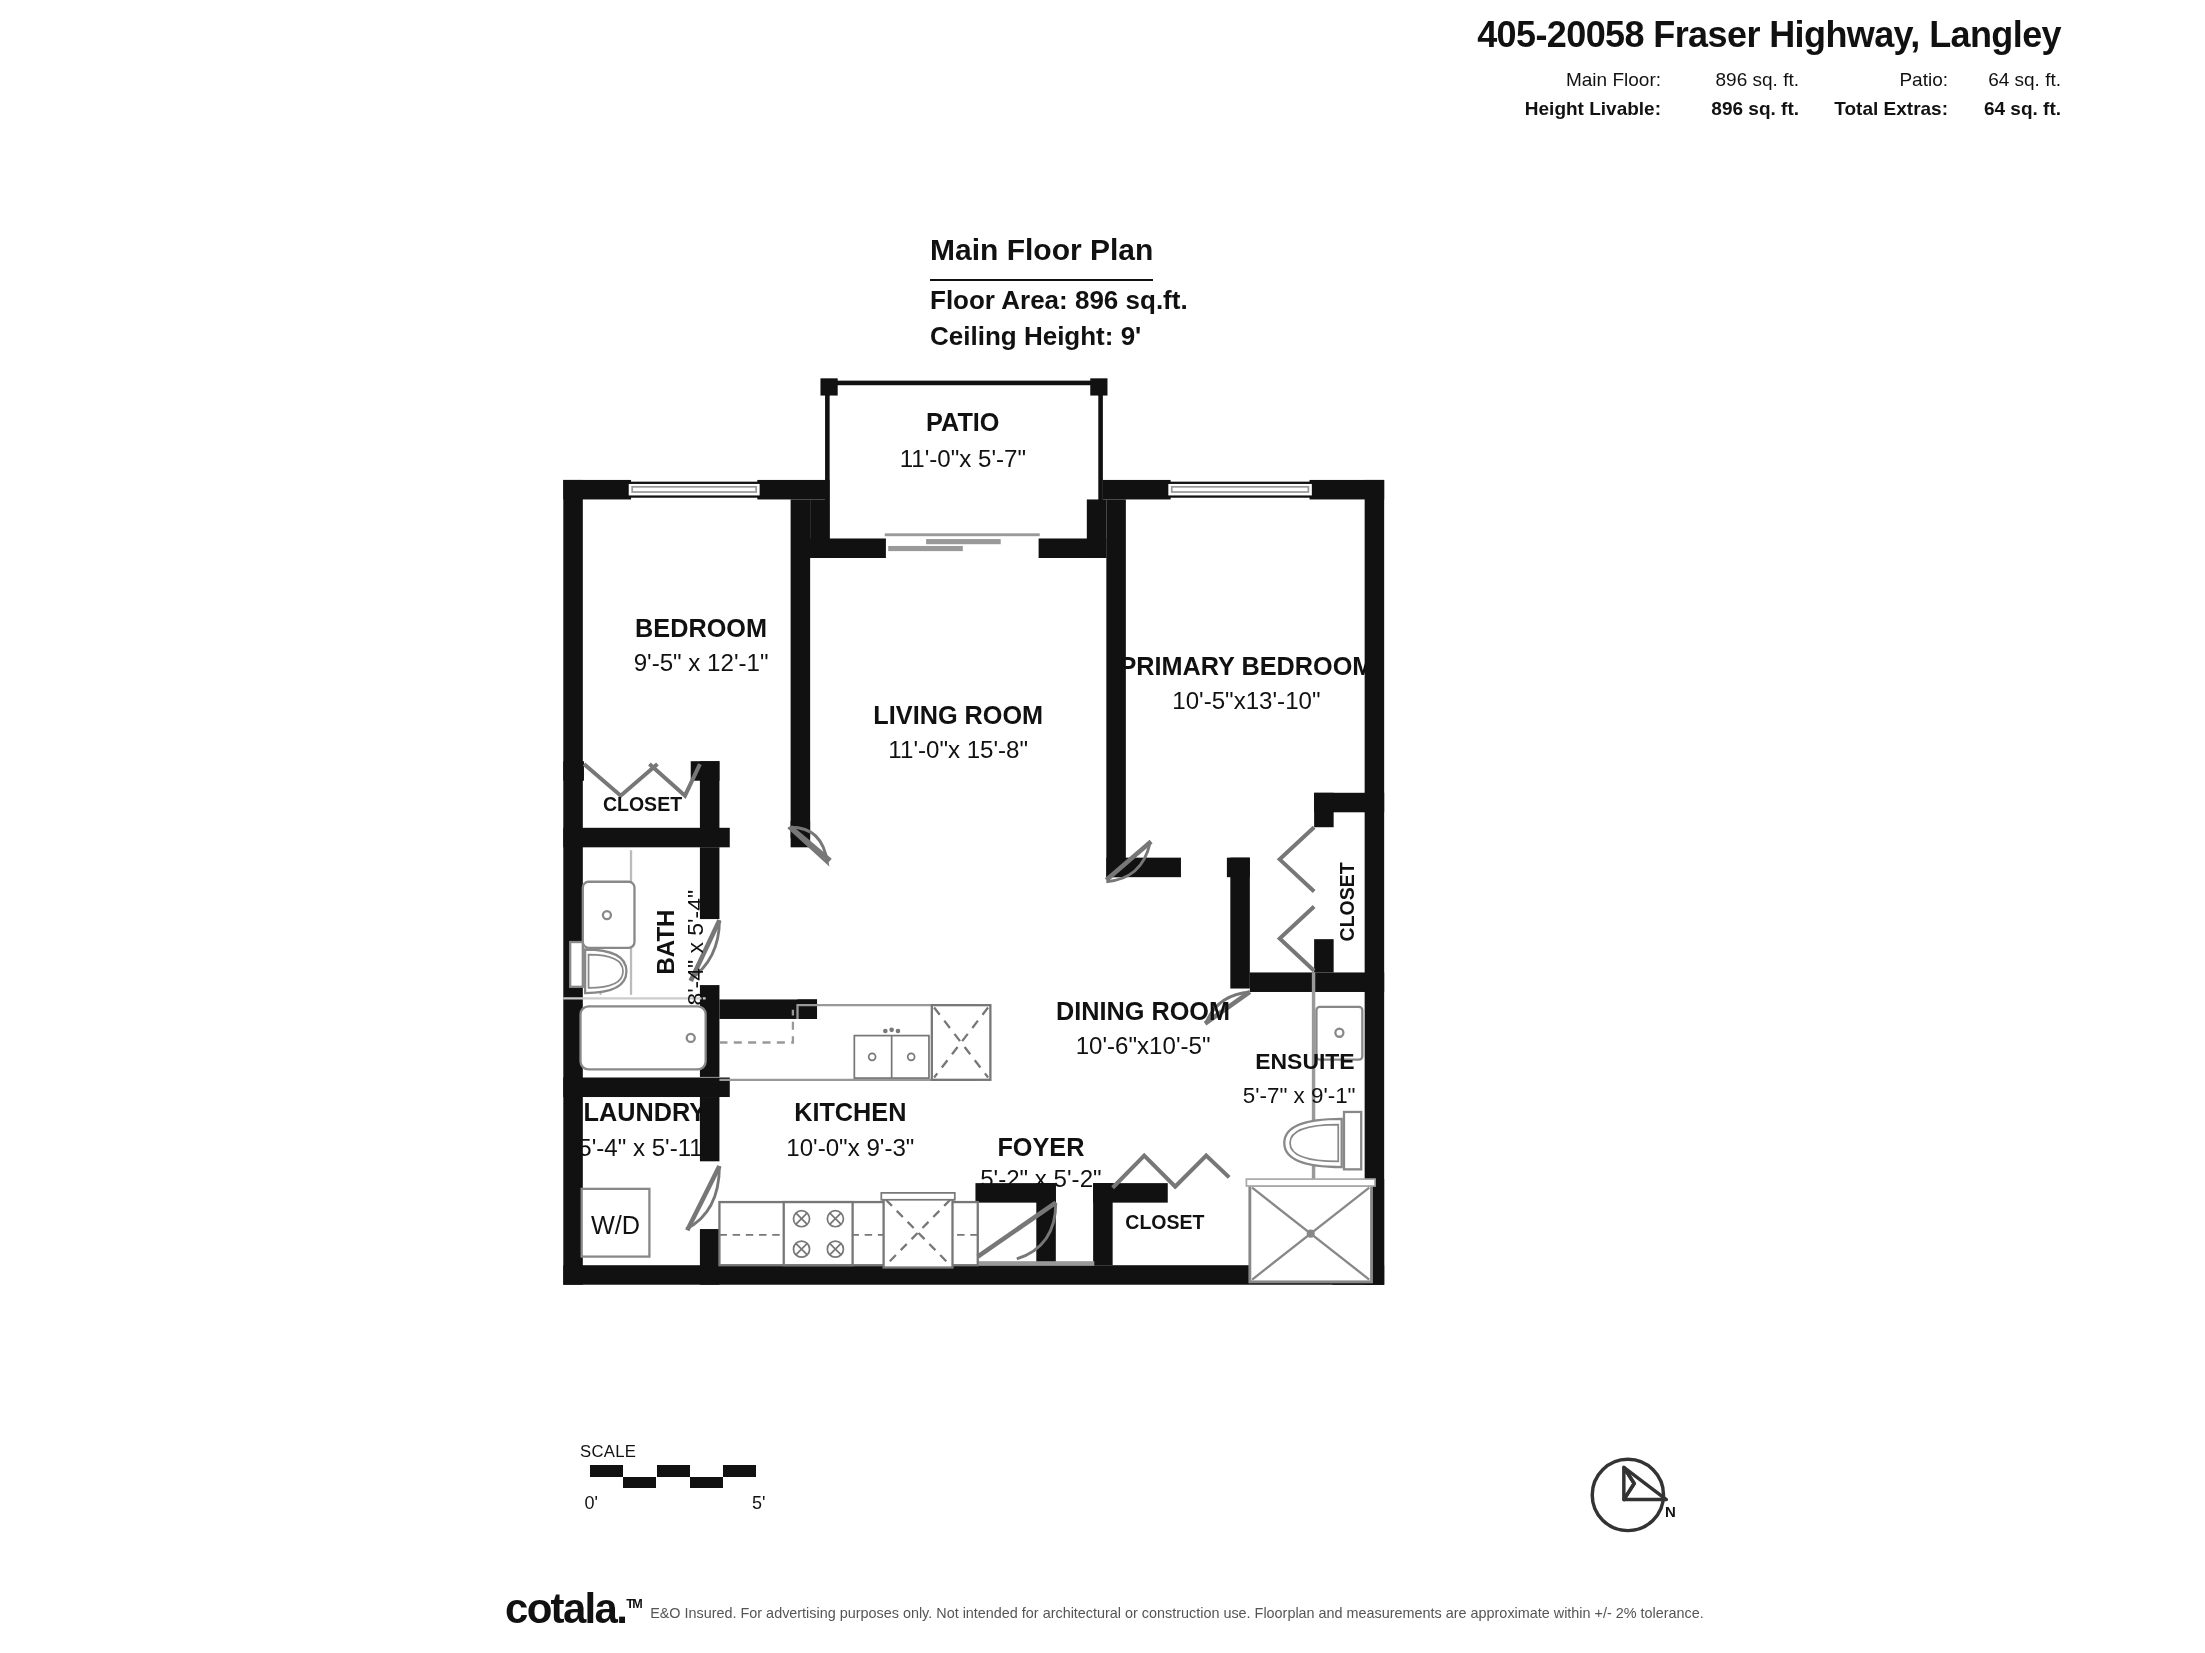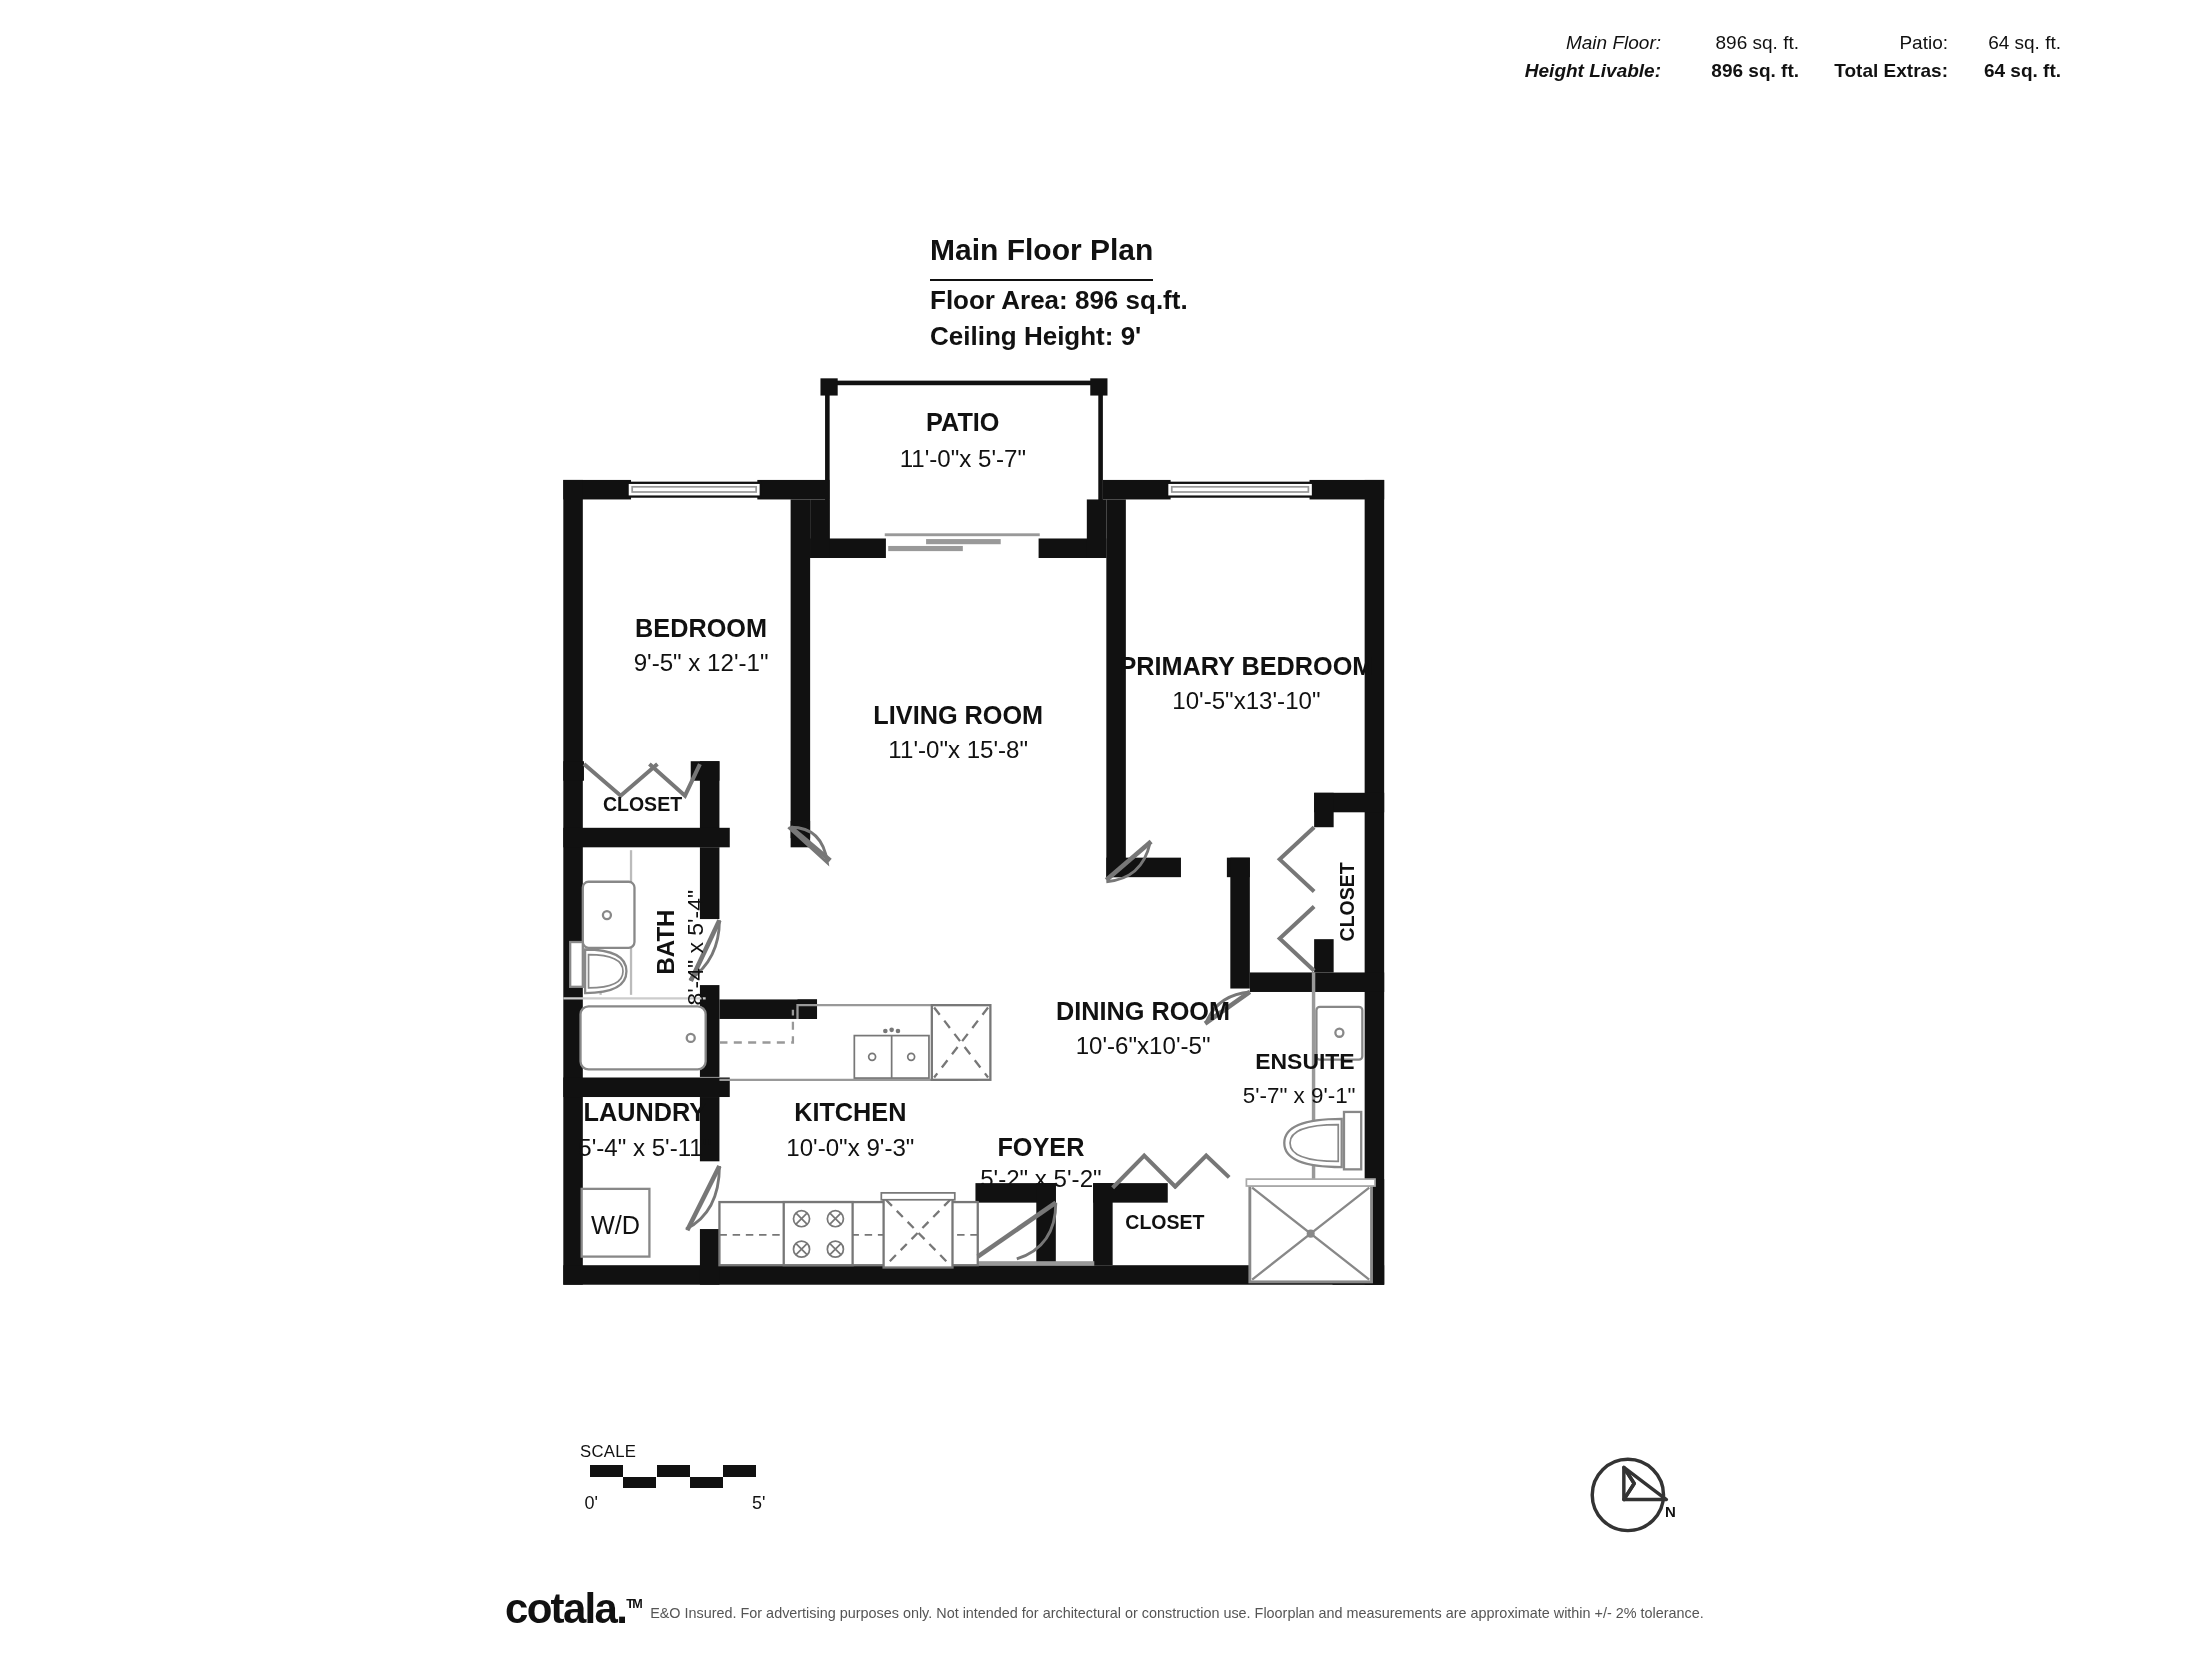--- a/index.html
+++ b/index.html
@@ -8,21 +8,21 @@
     font-family:"Liberation Sans","DejaVu Sans",sans-serif;color:#111111;
   }
   .abs{position:absolute;}
 
   
   #header{top:16px;right:144px;text-align:right;width:861px;}
   #addr-title{font-size:36px;font-weight:bold;letter-spacing:-0.6px;line-height:1.05;white-space:nowrap;}
   .area-table{margin-top:12.6px;display:inline-block;}
   .area-row{display:flex;justify-content:flex-end;line-height:1.5;white-space:nowrap;}
   .area-row .c{display:inline-block;text-align:right;}
-  .c1{width:144px;text-align:right !important;padding-right:15px;font-style:italic;}
+  .c1{width:144px;text-align:right !important;padding-right:15px;}
   .c2{width:123px;}
   .c3{width:149px;text-align:right !important;padding-right:15px;}
   .c4{width:98px;}
   .rw1{font-size:19px;font-weight:400;}
   .rw2{font-size:19px;font-weight:bold;}
 
   
   #plan-title-block{top:233px;left:930px;}
   #plan-title{font-size:30px;font-weight:bold;border-bottom:2.3px solid #111;display:inline-block;padding-bottom:13px;line-height:1.1;}
   #plan-sub1,#plan-sub2{font-size:26px;font-weight:700;line-height:1.25;margin-top:3.4px;}
@@ -50,20 +50,21 @@
   #disclaimer{font-size:14.4px;color:#555;margin-left:9.2px;margin-bottom:5.7px;white-space:nowrap;margin-top:26px;}
 
   
   .rm{font-family:"Liberation Sans","DejaVu Sans",sans-serif;font-weight:bold;text-anchor:middle;fill:#111;}
   .dm{font-family:"Liberation Sans","DejaVu Sans",sans-serif;font-weight:400;text-anchor:middle;fill:#111;}
 </style>
 </head>
 <body>
 
 <div class="abs" id="header">
+  <div id="addr-title">405-20058 Fraser Highway, Langley</div>
   <div class="area-table">
     <div class="area-row rw1">
       <span class="c c1">Main Floor:</span>
       <span class="c c2">896 sq. ft.</span>
       <span class="c c3">Patio:</span>
       <span class="c c4">64 sq. ft.</span>
     </div>
     <div class="area-row rw2">
       <span class="c c1">Height Livable:</span>
       <span class="c c2">896 sq. ft.</span>

